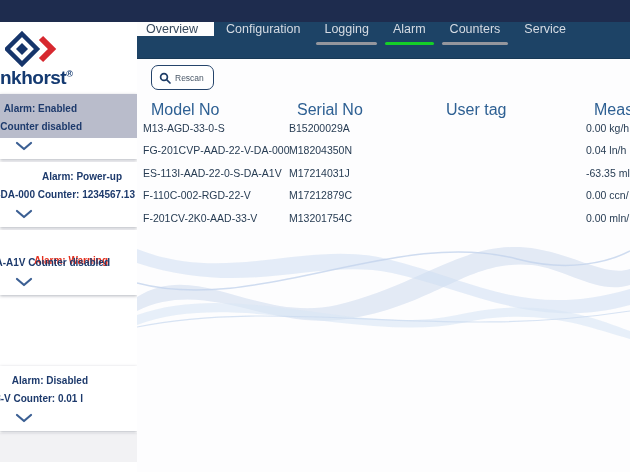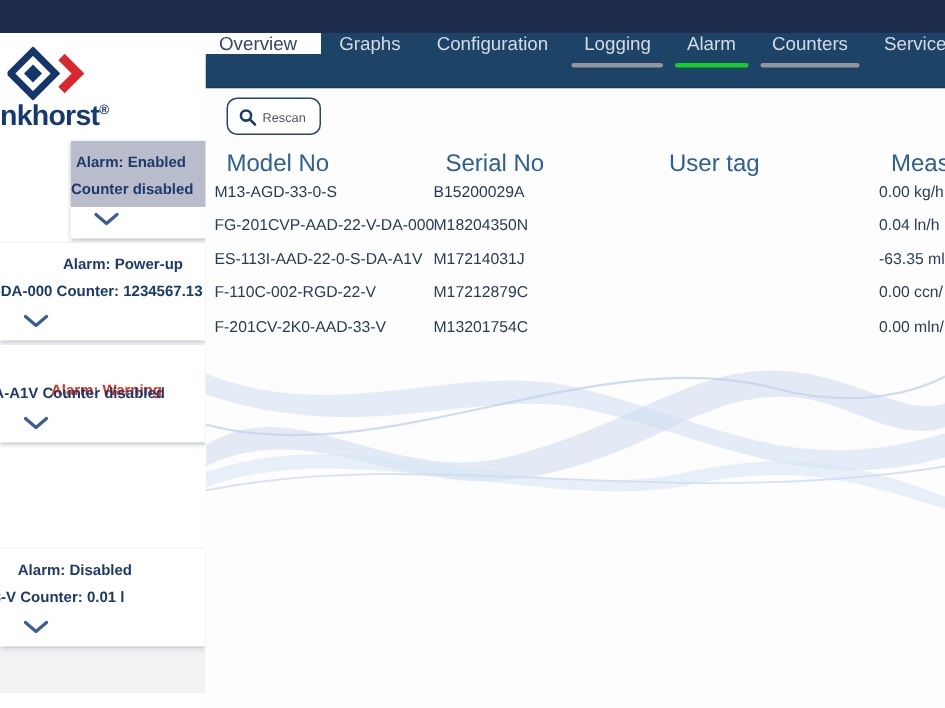--- a/index.html
+++ b/index.html
@@ -29,21 +29,21 @@
   .logo .word sup { font-size:9px; }
 
   .card { position:absolute; left:0; width:137px; height:65px; background:#fff; overflow:hidden;
           box-shadow:0 1px 3px rgba(40,50,70,.35); cursor:pointer; }
   .card .hdr { position:absolute; left:0; top:0; right:0; height:44px; background:#b9bccb; }
   .card .l1, .card .l2 { position:absolute; white-space:nowrap; font-size:10px; font-weight:bold; color:#1d3a6c; }
   .card .l1 { top:9px; }
   .card .l2 { top:27px; }
   .card .l1.red { color:#e2301f;margin-top:16px; }
   .card .chev { position:absolute; left:15px; top:47px; width:18px; height:10px; }
-  .cardp1 { top:72px;margin-left:47px; }  .cardp2 { top:140px; } .cardp3 { top:208px; }
+  .cardp1 { top:72px; }  .cardp2 { top:140px; } .cardp3 { top:208px; }
   .cardp4 { top:276px; } .cardp5 { top:344px; }
   .cardp1 .l1{right:60px} .cardp1 .l2{right:55px}
   .cardp2 .l1{right:15px} .cardp2 .l2{right:2px}
   .cardp3 .l1{right:29px} .cardp3 .l2{right:27px}
   .cardp4 .l1{right:69px} .cardp4 .l2{right:27px}
   .cardp5 .l1{right:49px} .cardp5 .l2{right:54px}
 
   
   .main { position:absolute; left:137px; top:59px; right:0; bottom:0; background:#fdfdfe; overflow:hidden; }
   .rescan { position:absolute; left:14px; top:6px; height:25px; padding:0 9px 0 7px;
@@ -62,23 +62,20 @@
   .waves { position:absolute; left:0; top:160px; width:100%; height:132px; }
 </style>
 </head>
 <body>
 
 <div class="topbar"></div>
 
 <div class="tabbar">
   <div class="tab active">
     <span class="tlabel">Overview</span>
-  </div>
-  <div class="tab">
-    <span class="tlabel">Graphs</span>
   </div>
   <div class="tab">
     <span class="tlabel">Configuration</span>
   </div>
   <div class="tab">
     <span class="tlabel u ugray">Logging</span>
   </div>
   <div class="tab">
     <span class="tlabel u ugreen">Alarm</span>
   </div>

